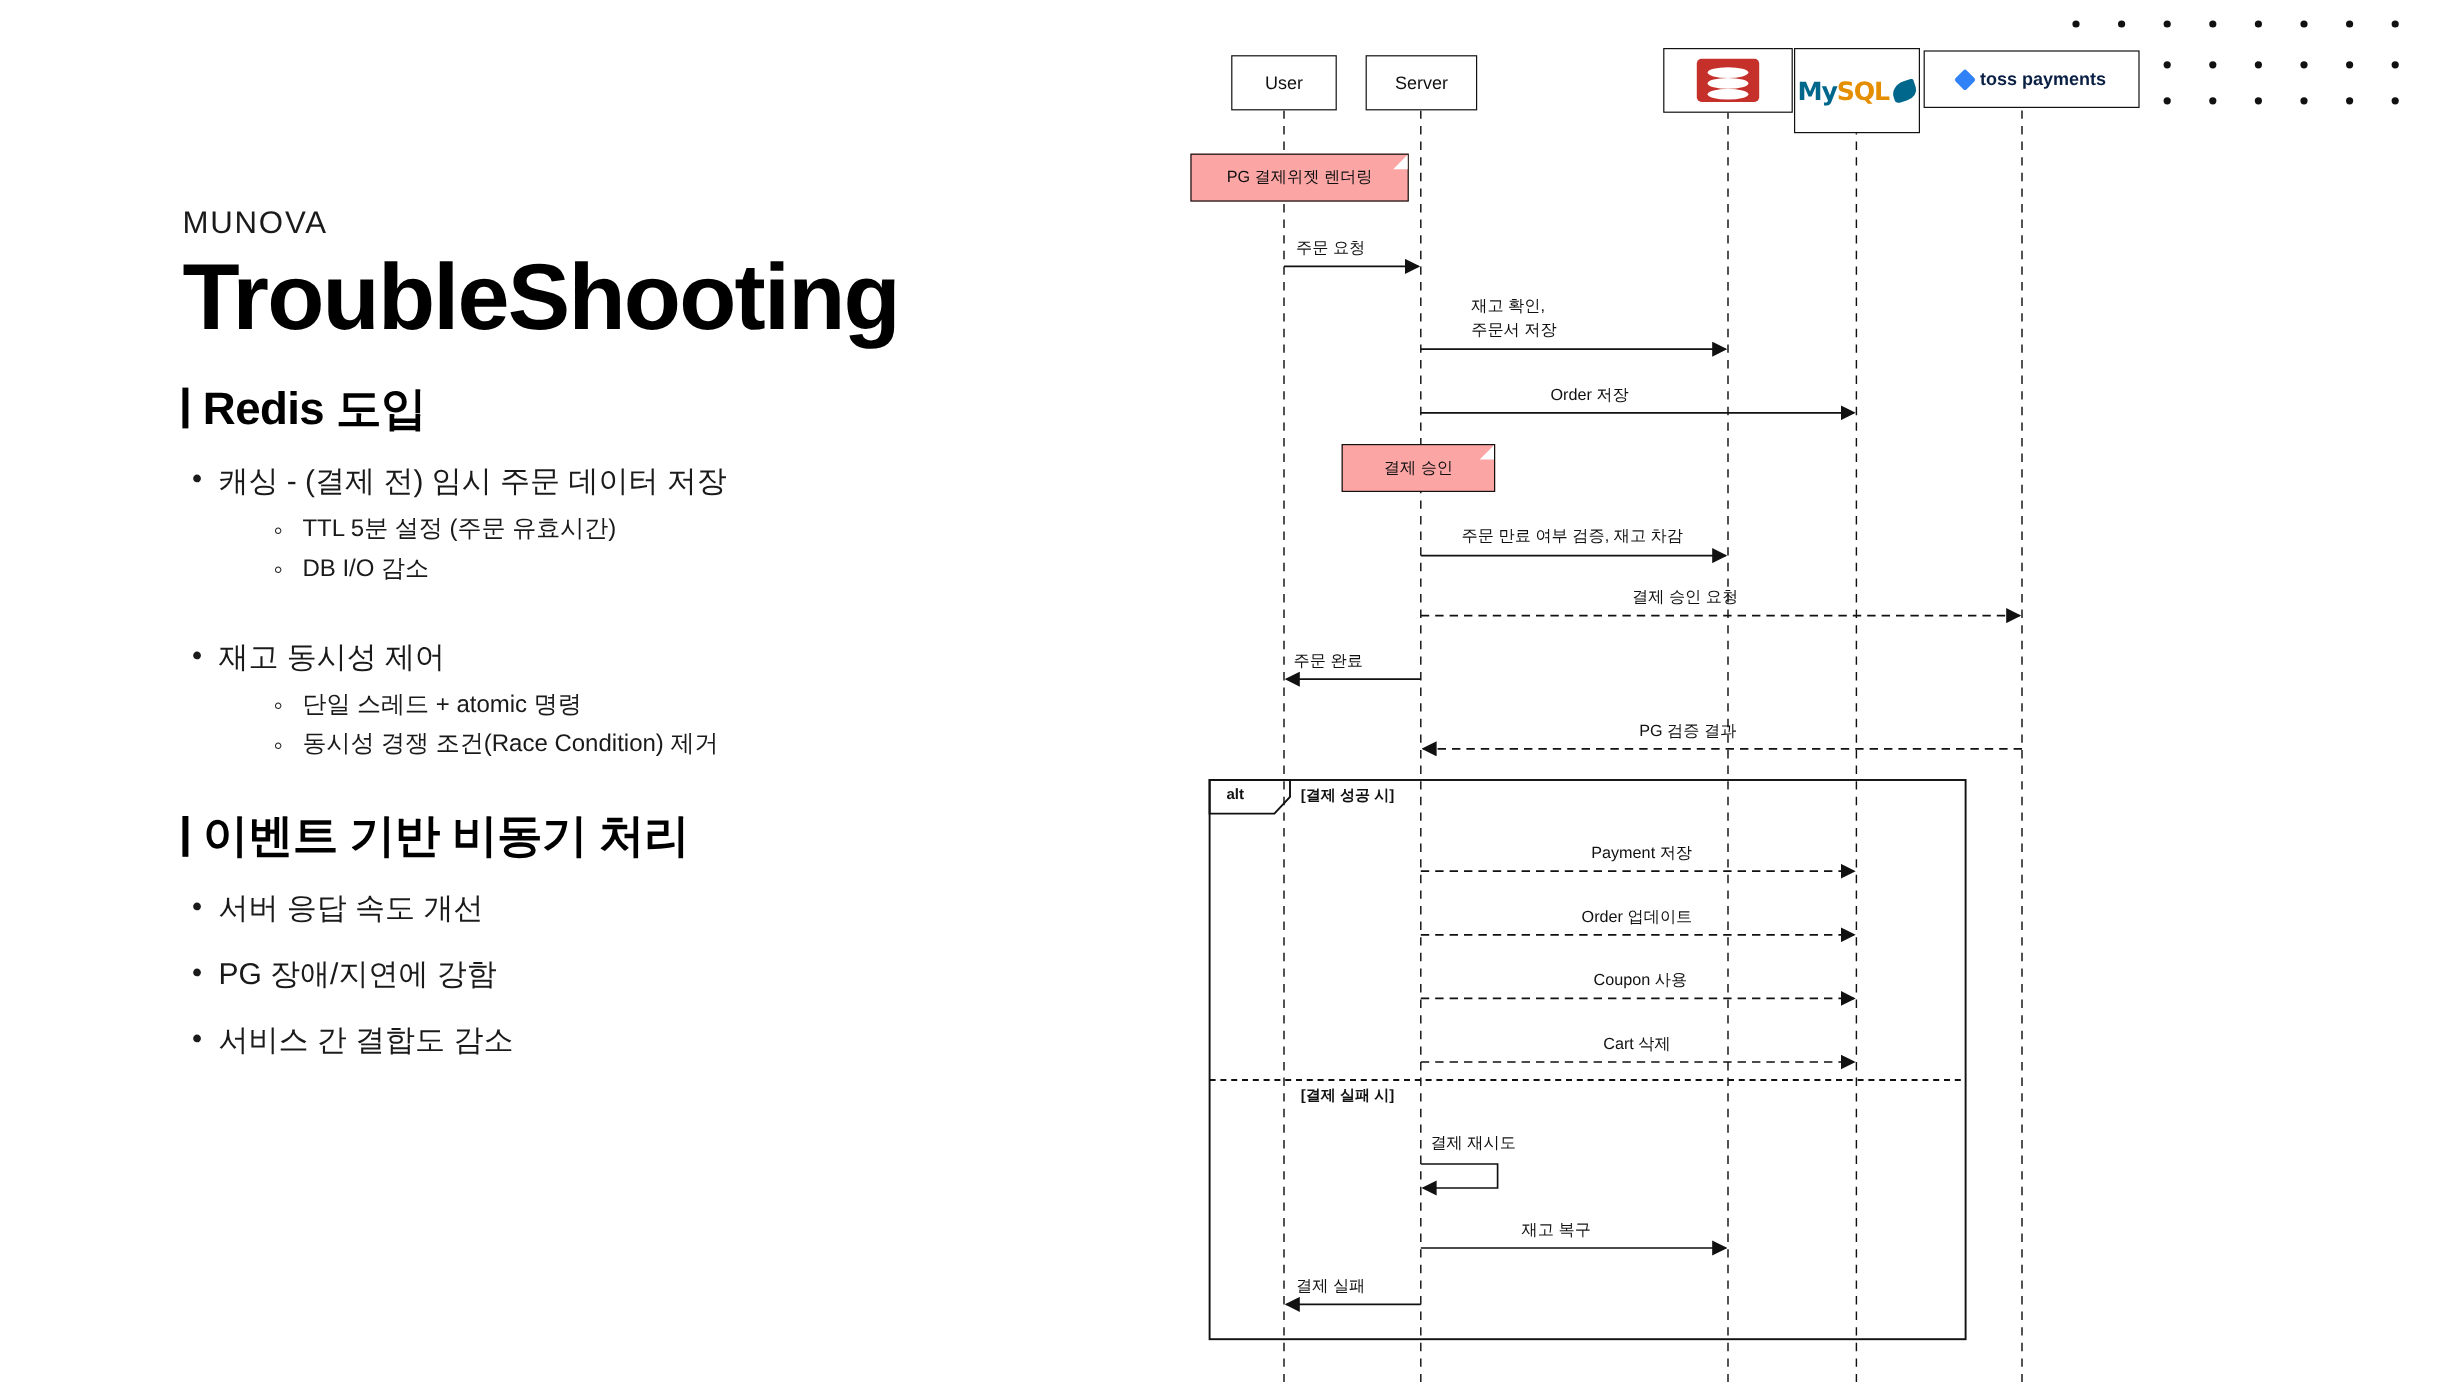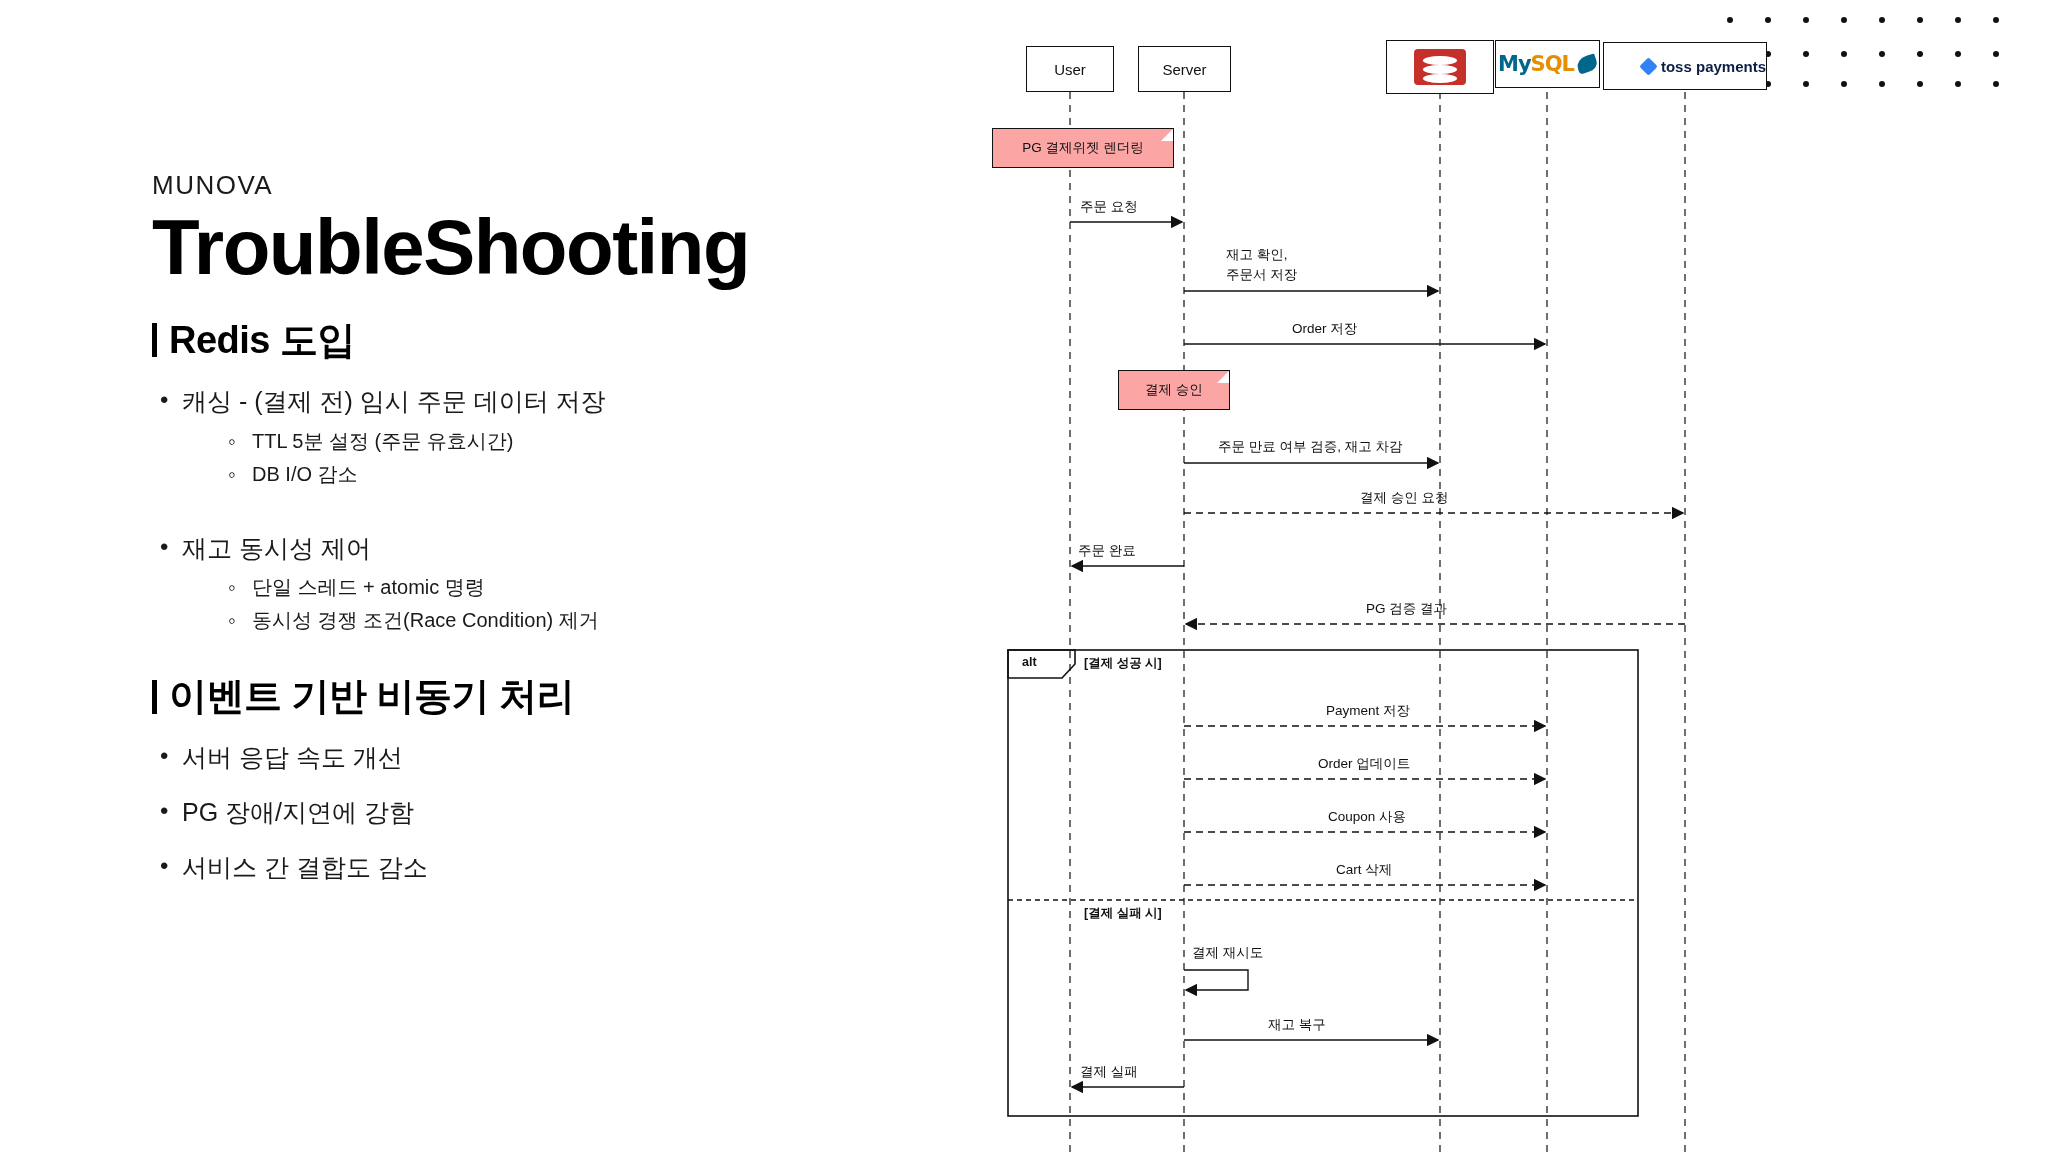--- a/index.html
+++ b/index.html
@@ -352,40 +352,40 @@
   </div>
 
   <div class="lifeline-box" style="left:158px; top:46px; width:93px; height:46px;">
     <span>Server</span>
   </div>
 
   <div class="lifeline-box redis-box" style="left:406px; top:40px; width:108px; height:54px;">
     <span class="redis-glyph"></span>
   </div>
 
-  <div class="lifeline-box" style="left:515px; top:40px; width:105px; height:48px;">
+  <div class="lifeline-box" style="left:515px; top:40px; width:105px; height:71px;">
     <span class="mysql-glyph">
       <span class="mysql-text">My<span class="sql">SQL</span></span>
       <span class="dolphin"></span>
     </span>
   </div>
 
-  <div class="lifeline-box" style="left:623px; top:42px; width:164px; height:48px;justify-content:flex-end;">
+  <div class="lifeline-box" style="left:623px; top:42px; width:180px; height:48px;">
     <span class="toss-glyph">
       <span class="toss-mark"></span>
       <span>toss payments</span>
     </span>
   </div>
 
   <div class="note-box" style="left:12px; top:128px; width:182px; height:40px;">
     <span class="note-fold"></span>
     <span>PG 결제위젯 렌더링</span>
   </div>
 
-  <div class="note-box" style="left:138px; top:370px; width:112px; height:40px;">
+  <div class="note-box" style="left:138px; top:370px; width:128px; height:40px;">
     <span class="note-fold"></span>
     <span>결제 승인</span>
   </div>
 
   <div class="msg-label" style="left:100px; top:198px;">주문 요청</div>
 
   <div class="msg-label" style="left:246px; top:246px;">재고 확인,</div>
   <div class="msg-label" style="left:246px; top:266px;">주문서 저장</div>
 
   <div class="msg-label" style="left:312px; top:320px;">Order 저장</div>

